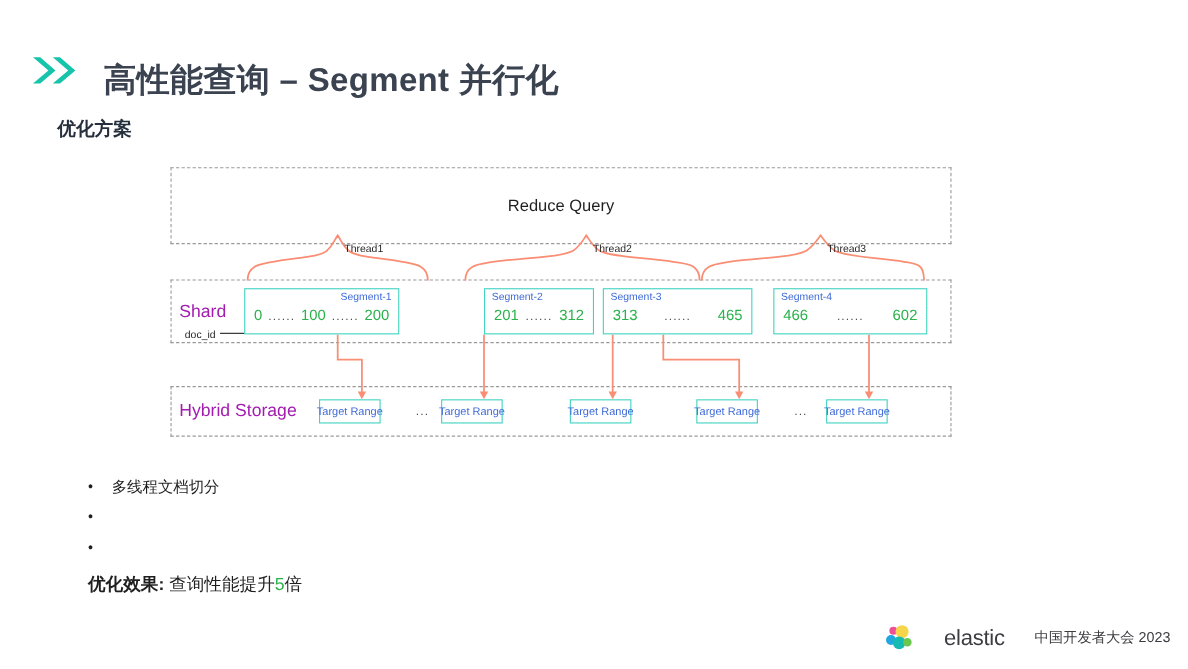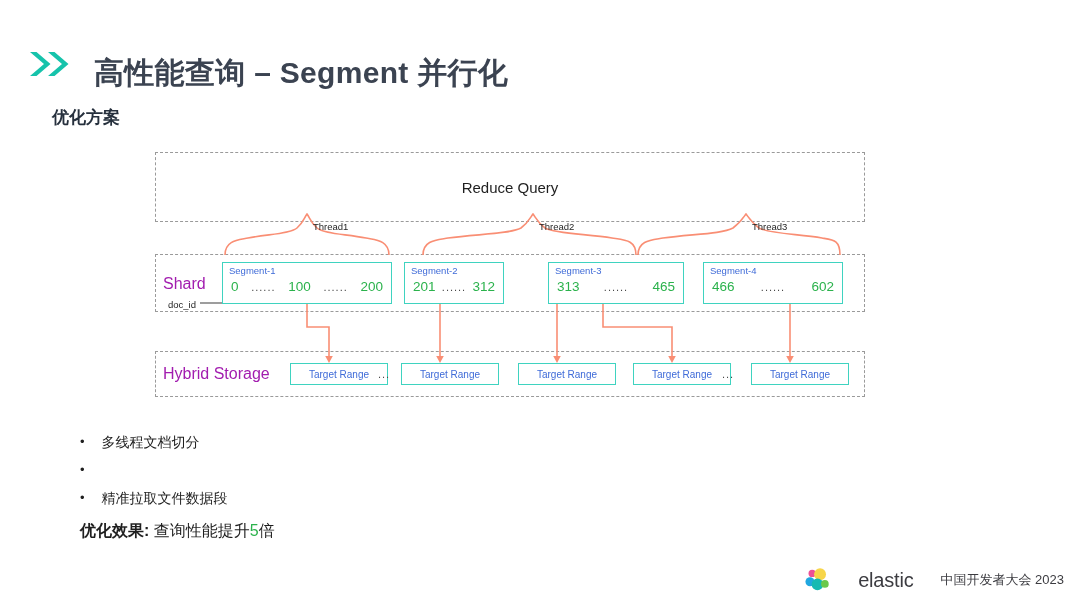--- a/index.html
+++ b/index.html
@@ -99,30 +99,30 @@
     display: flex;
     align-items: baseline;
     justify-content: space-between;
     font-size: 13.5px;
     color: #2bb24c;
     line-height: 18px;
     padding: 1px 2px 0 2px;
   }
   .seg-range .dots { color: #4a4a4a; font-size: 11px; letter-spacing: 1px; }
 
-  #seg1 { left: 222px; width: 170px; }
-  #seg2 { left: 404px; width: 100px; }
+  #seg1 { left: 222px; width: 141px; text-align: right; }
+  #seg2 { left: 440px; width: 100px; }
   #seg3 { left: 548px; width: 136px; }
   #seg4 { left: 703px; width: 140px; }
 
   
   .tr-box {
     position: absolute;
     top: 363px;
-    width: 98px; height: 22px;
+    width: 56px; height: 22px;
     border: 1.5px solid #3fd3c0;
     background: #ffffff;
     display: flex; align-items: center; justify-content: center;
     font-size: 10px;
     color: #3f6bd8;
     white-space: nowrap;
   }
   #tr1 { left: 290px; }
   #tr2 { left: 401px; }
   #tr3 { left: 518px; }
@@ -300,21 +300,20 @@
 <div class="bullets">
   <div class="bullet">
     <span class="dot">•</span>
     <span>多线程文档切分</span>
   </div>
   <div class="bullet">
     <span class="dot">•</span>
   </div>
   <div class="bullet">
     <span class="dot">•</span>
-    <span>精准拉取文件数据段</span>
   </div>
 </div>
 
 <div class="result-line">
   <span class="lbl">优化效果:</span>
   <span>查询性能提升</span><span class="hl">5</span><span>倍</span>
 </div>
 
 <div class="footer">
   <span>

